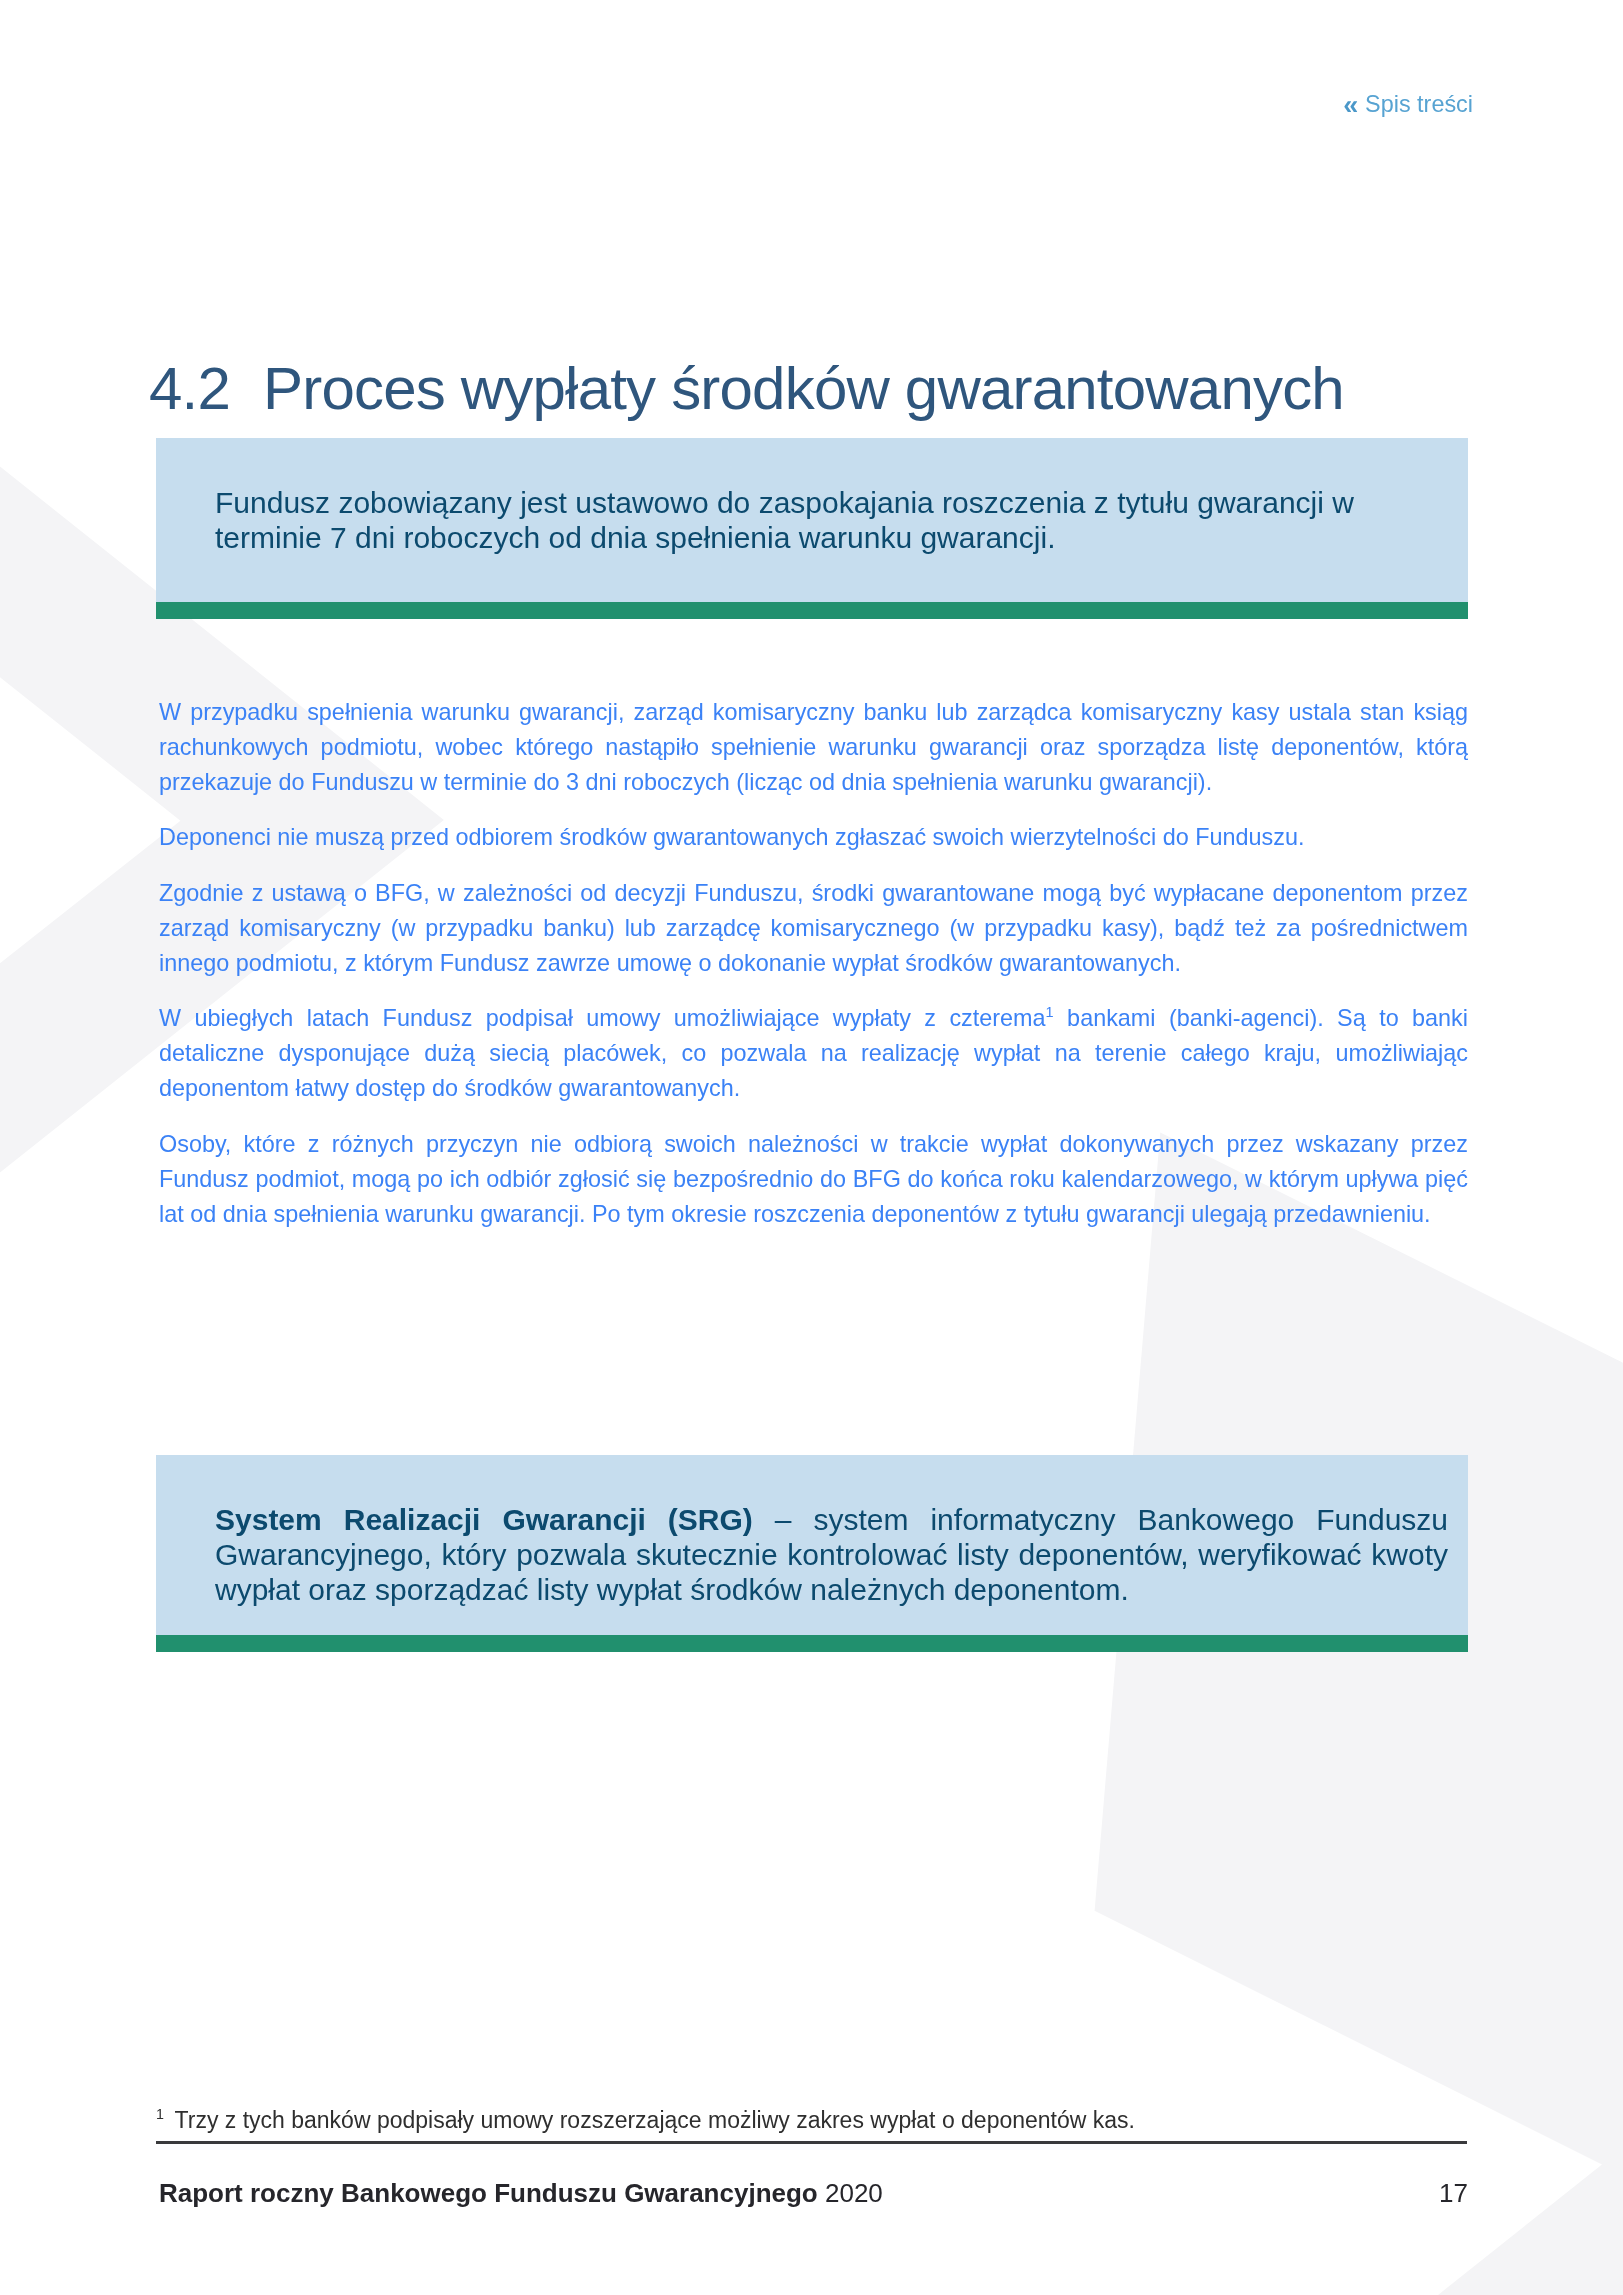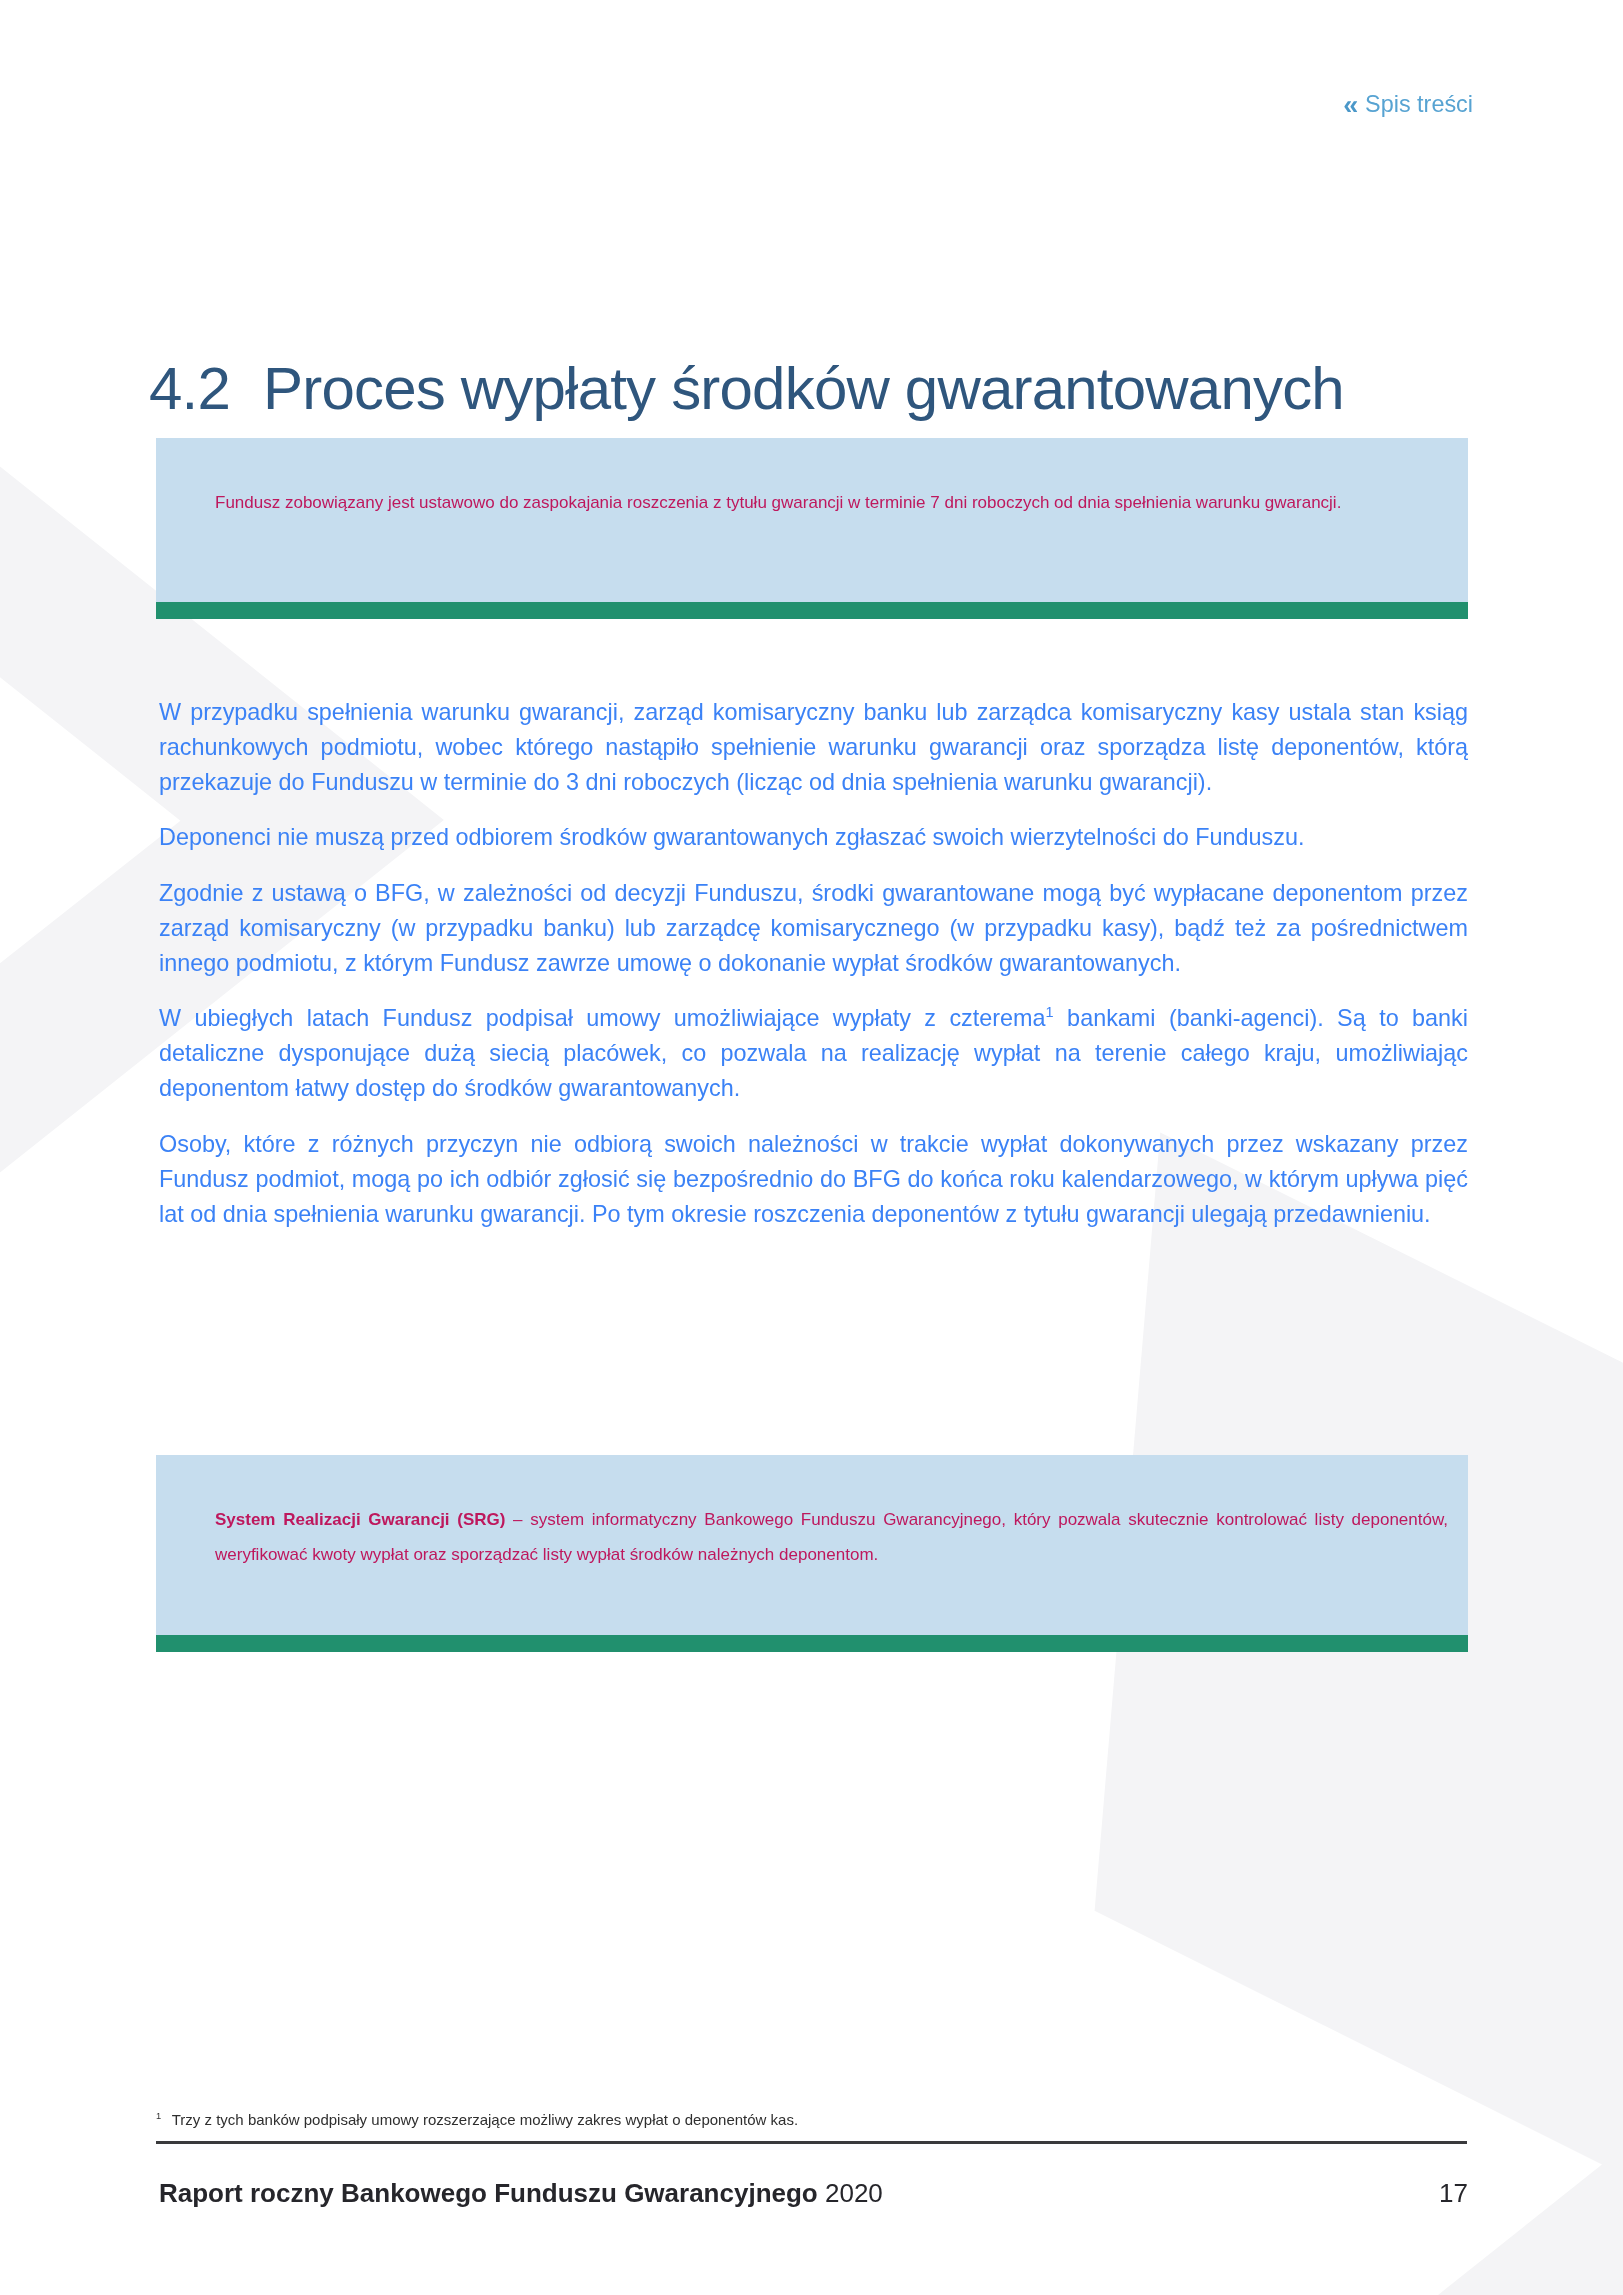--- a/index.html
+++ b/index.html
@@ -23,39 +23,39 @@
     letter-spacing:-0.8px; white-space:nowrap;
   }
   .page-title .num { margin-right:33px; }
 
   .callout {
     position:absolute; left:156px; width:1312px; background:#c6ddee; box-sizing:border-box;
   }
   .callout-1 { top:438px; height:181px; }
   .callout-2 { top:1455px; height:197px; }
   .callout .inner {
-    padding:47px 20px 0 59px; font-size:17px; line-height:35px; color:#be185d;
+    padding:47px 20px 0 59px; font-size:30px; line-height:35px; color:#0c4a6e;
   }
   .callout-2 .inner { text-align:justify; }
   .callout .inner b { font-weight:700; }
   .callout-bar {
     position:absolute; left:0; right:0; bottom:0; height:16.6px; background:#21906e;
   }
 
   .body-text {
     position:absolute; left:159px; top:695px; width:1309px;
     font-size:23.4px; line-height:35px; color:#3b82f6;
   }
   .body-text p { margin:0 0 20.4px 0; text-align:justify; }
 
   sup.fn { font-size:62%; vertical-align:super; line-height:0; }
 
   .footnote {
     position:absolute; left:156px; top:2107px; width:1311px;
-    font-size:15px; line-height:26px; color:#2f2f2f;
+    font-size:23px; line-height:26px; color:#2f2f2f;
   }
   .footnote sup.fn { margin-right:10.6px; }
 
   .footer-rule {
     position:absolute; left:156px; top:2141px; width:1311px; height:3px; background:#3a3a3c;
   }
 
   .page-footer {
     position:absolute; left:159px; top:2178px; width:1309px;
     display:flex; justify-content:space-between; align-items:baseline;

